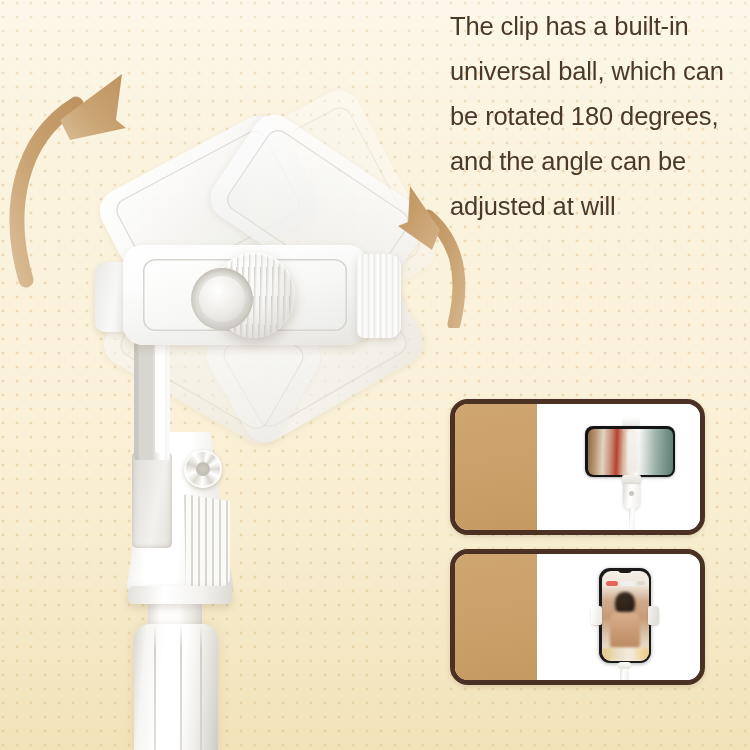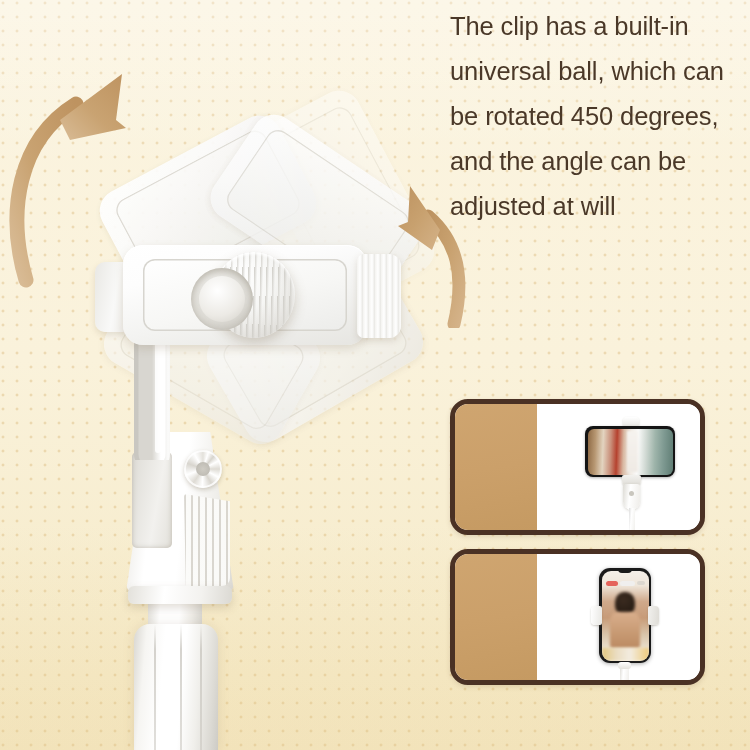--- a/index.html
+++ b/index.html
@@ -337,21 +337,21 @@
     position:absolute; left:-2px; top:0; width:13px; height:7px;
     border-radius:3px;
     background:linear-gradient(#fff,#e4e2dc);
   }
 </style>
 </head>
 <body>
 
 <div id="stage">
 
-  <div id="caption">The clip has a built-in universal ball, which can be rotated 450 degrees, and the angle can be adjusted at will</div>
+  <div id="caption">The clip has a built-in universal ball, which can be rotated 180 degrees, and the angle can be adjusted at will</div>
 
   <svg id="arrow-left" class="arrowsvg" viewBox="0 0 180 230">
     <defs>
       <linearGradient id="tanGradL" x1="0" y1="1" x2="1" y2="0">
         <stop offset="0%" stop-color="#D9BC96"></stop>
         <stop offset="45%" stop-color="#C9A372"></stop>
         <stop offset="100%" stop-color="#BE9360"></stop>
       </linearGradient>
     </defs>
     <path d="M 22 218 C 2 150 14 78 72 42" fill="none" stroke="url(#tanGradL)" stroke-width="15" stroke-linecap="round"></path>

